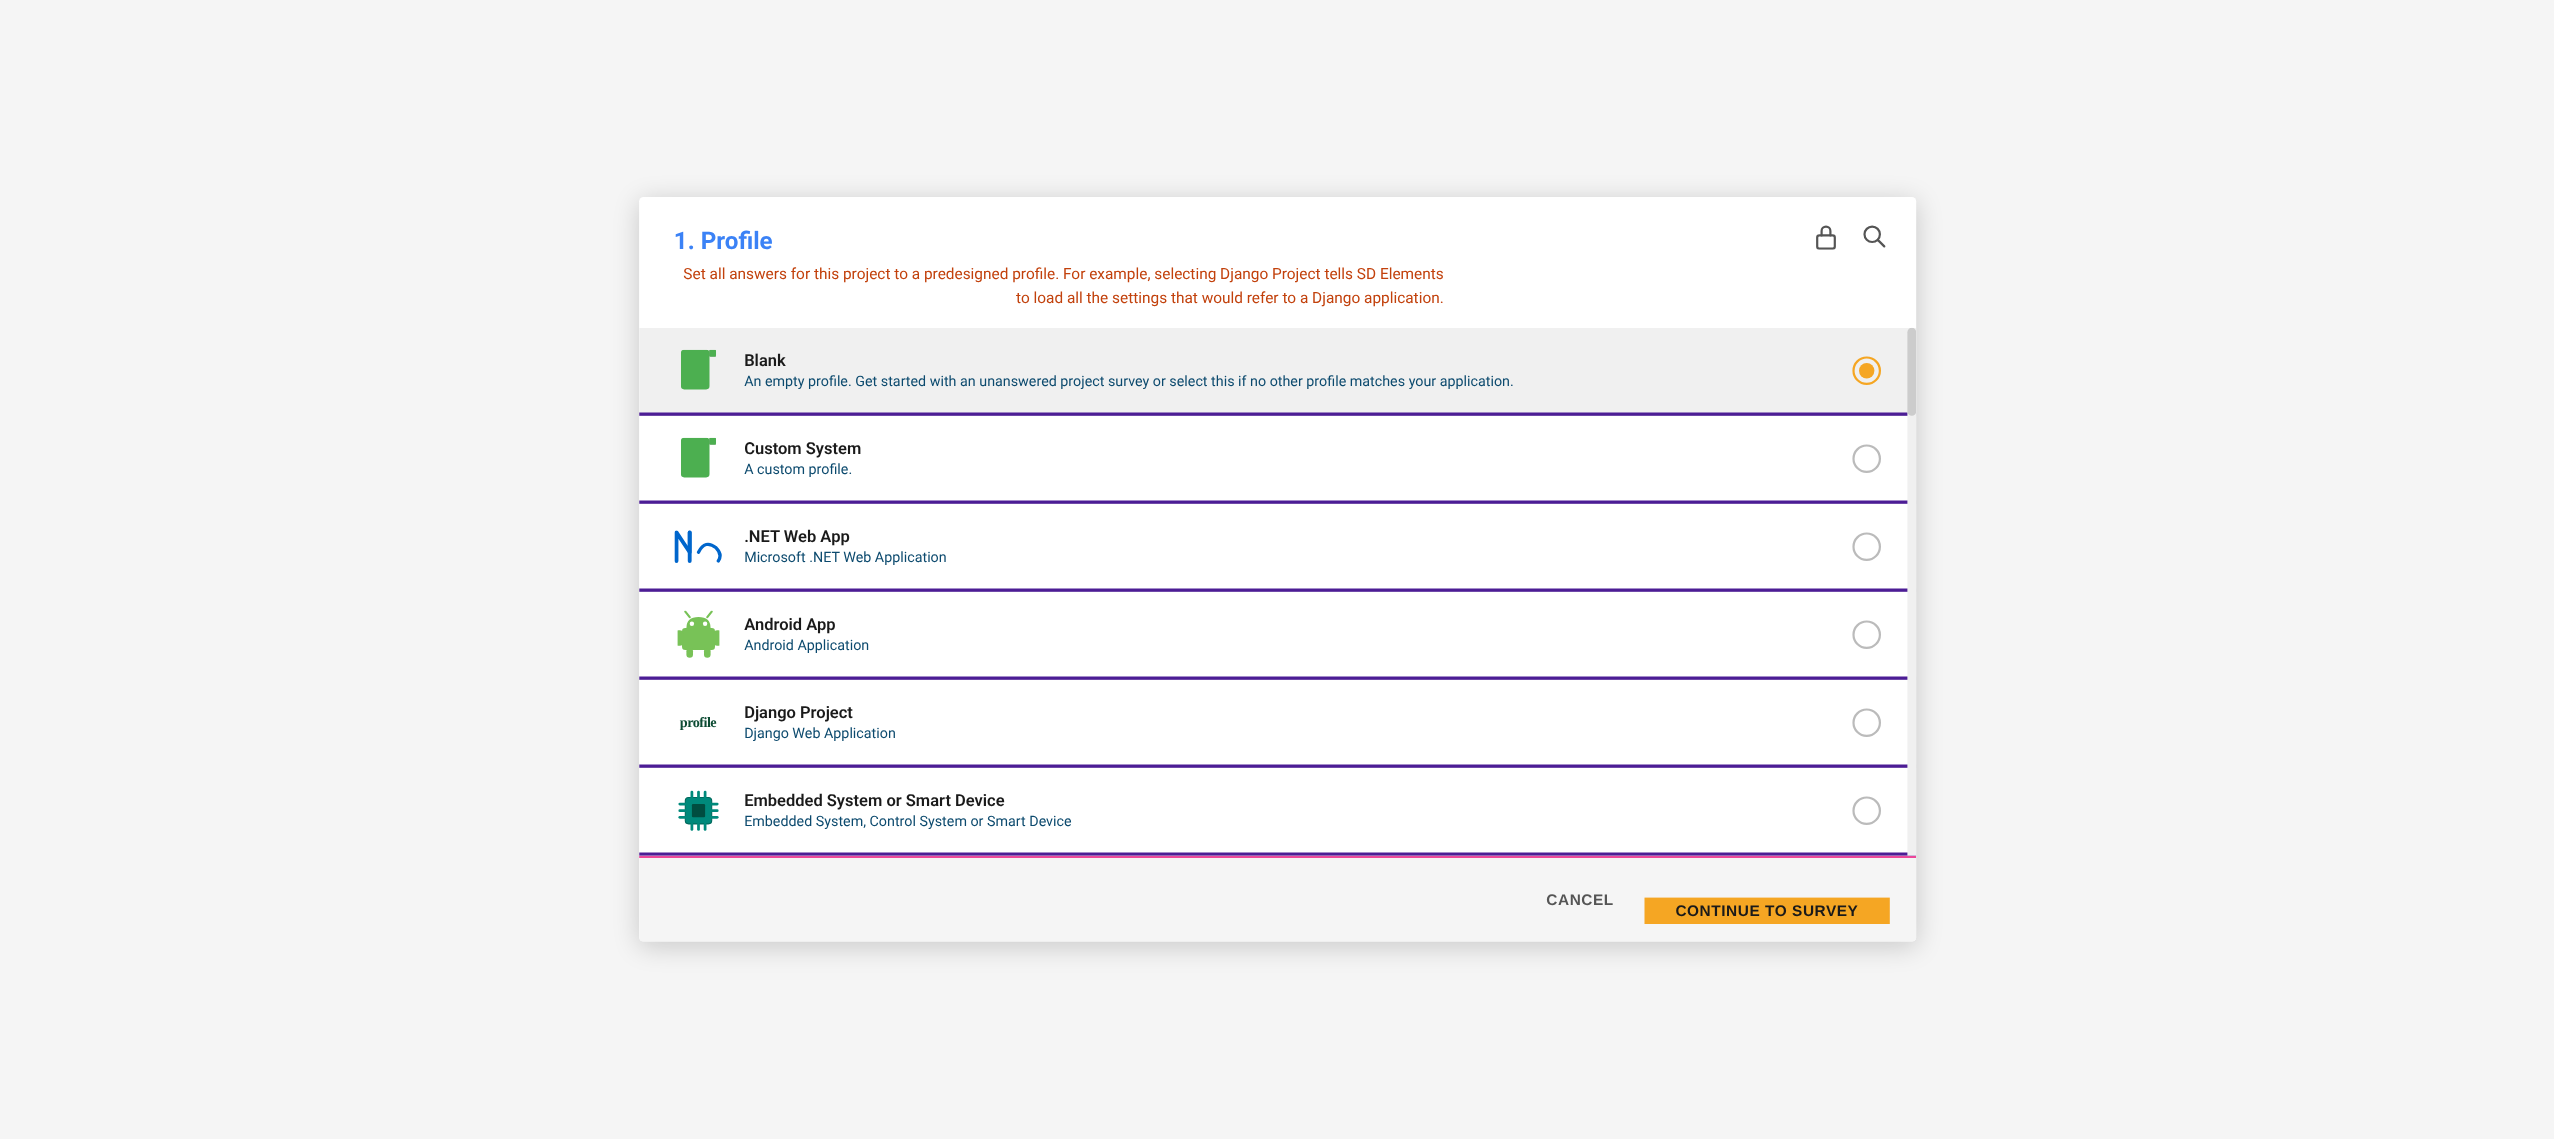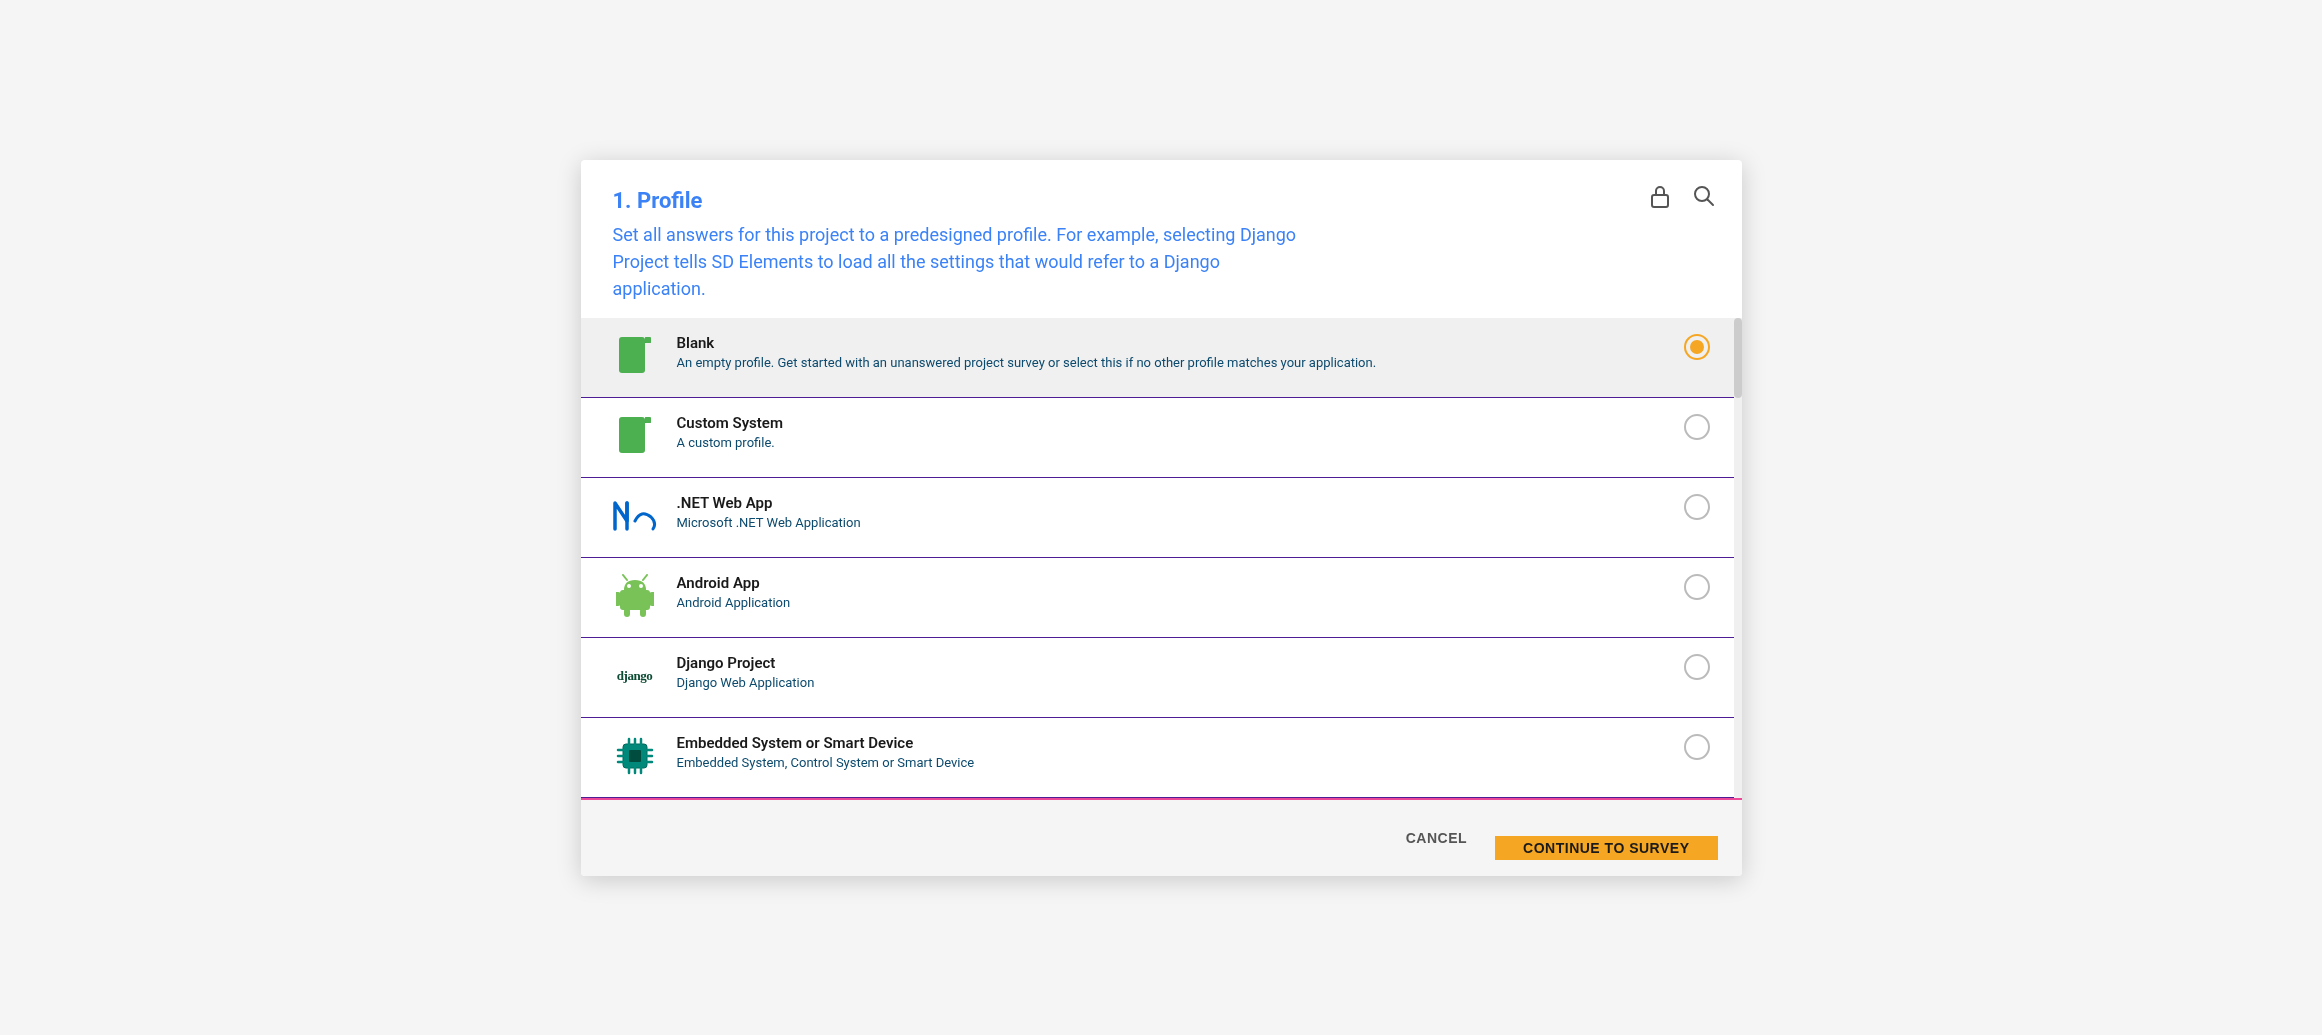--- a/index.html
+++ b/index.html
@@ -26,46 +26,48 @@
       padding: 28px 32px 16px 32px;
       position: relative;
     }
     .dialog-header .title {
       font-size: 22px;
       font-weight: 700;
       color: #3b82f6;
       margin-bottom: 8px;
     }
     .dialog-header .subtitle {
-      font-size: 18px;
-      color: #3b82f6;
+      font-size: 14px;
+      color: #c2410c;
       line-height: 1.5;
       max-width: 700px;
+      text-align: right;
     }
     .header-icons {
       position: absolute;
       top: 22px;
       right: 24px;
       display: flex;
       gap: 16px;
       align-items: center;
     }
     .header-icon {
       width: 28px;
       height: 28px;
       display: flex;
       align-items: center;
       justify-content: center;
       cursor: pointer;
       color: #555;
     }
     .profile-item {
       display: flex;
+      align-items: center;
       padding: 16px 32px;
-      border-bottom: 1px solid #4c1d95;
+      border-bottom: 3px solid #4c1d95;
       cursor: pointer;
       min-height: 80px;
       position: relative;
     }
     .profile-item.selected {
       background: #f0f0f0;
     }
     .profile-icon {
       width: 44px;
       height: 44px;
@@ -265,21 +267,21 @@
         </div>
         <div class="profile-info">
           <div class="profile-name">Android App</div>
           <div class="profile-desc">Android Application</div>
         </div>
         <div class="radio-btn"></div>
       </div>
 
       <div class="profile-item">
         <div class="profile-icon">
-          <span style="font-size:13px;font-weight:700;color:#0c4b33;font-family:'Georgia',serif;letter-spacing:-0.5px;">django</span>
+          <span style="font-size:13px;font-weight:700;color:#0c4b33;font-family:'Georgia',serif;letter-spacing:-0.5px;">profile</span>
         </div>
         <div class="profile-info">
           <div class="profile-name">Django Project</div>
           <div class="profile-desc">Django Web Application</div>
         </div>
         <div class="radio-btn"></div>
       </div>
 
       <div class="profile-item">
         <div class="profile-icon">

